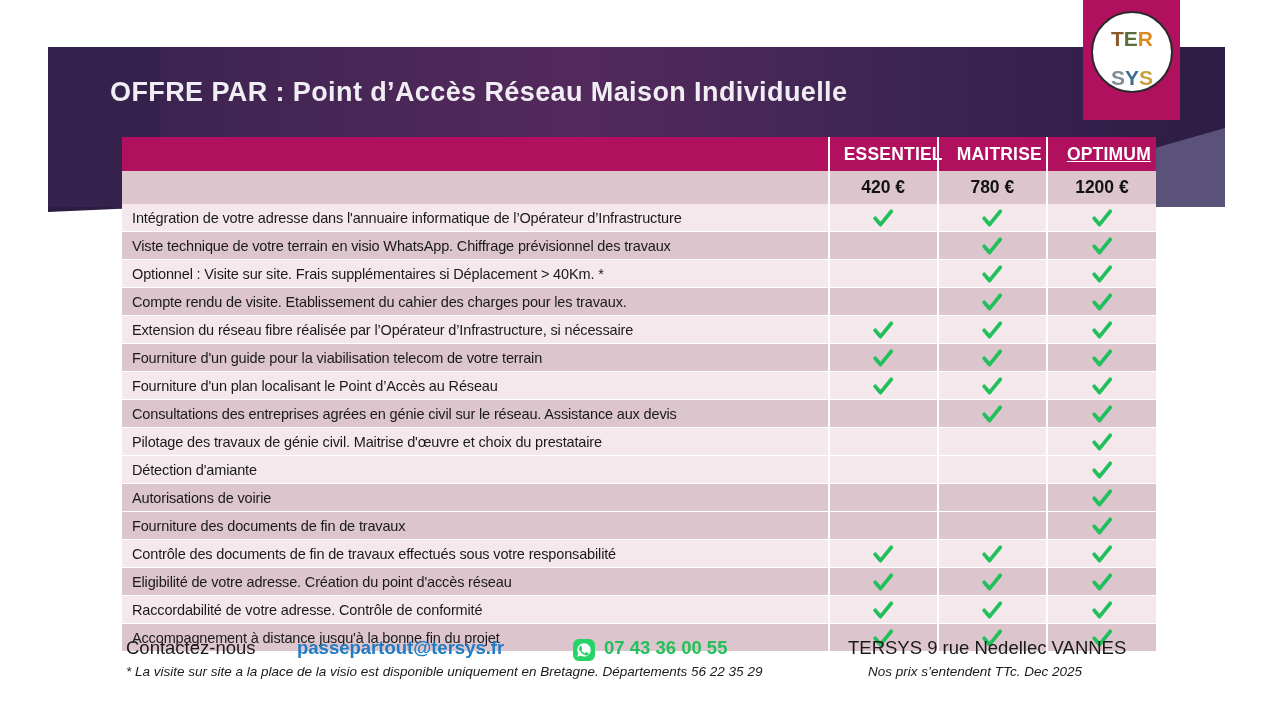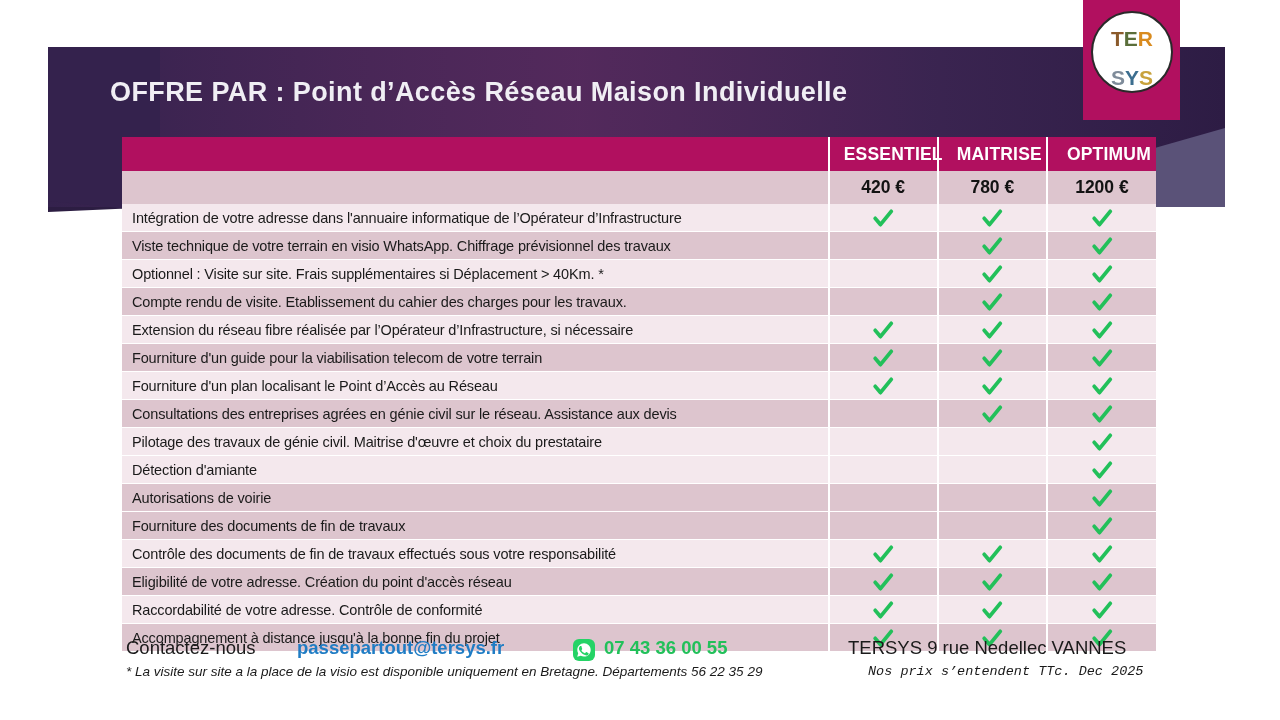--- a/index.html
+++ b/index.html
@@ -101,21 +101,21 @@
     font-size: 17.5px;
     font-weight: bold;
     text-align: center;
     height: 34px;
     letter-spacing: 0.2px;
     border-right: 2px solid #ffffff;
     font-family: "Liberation Sans", sans-serif;
     padding-left: 14px;
   }
   tr.hdr th.feat-head { background: #b1105f; border-right: 2px solid #ffffff; }
-  tr.hdr th:last-child { border-right: 0; }
+  tr.hdr th:last-child { border-right: 0; text-decoration: underline; }
 
   tr.price td {
     background: #ddc5ce;
     color: #121212;
     font-size: 17.5px;
     font-weight: bold;
     text-align: center;
     height: 33px;
     border-right: 2px solid #ffffff;
     font-family: "Liberation Sans", sans-serif;
@@ -194,21 +194,21 @@
     font-style: italic;
     color: #1a1a1a;
     font-family: "Liberation Sans", sans-serif;
   }
   .f-note2 {
     position: absolute;
     left: 868px; top: 664px;
     font-size: 13.5px;
     font-style: italic;
     color: #1a1a1a;
-    font-family: Liberation Mono, monospace;
+    font-family: Liberation Sans, sans-serif;
   }
 </style>
 </head>
 <body>
 
 <div id="slide">
 
   <div class="banner-wrap">
     <svg class="banner-svg" width="1280" height="230" viewBox="0 0 1280 230">
       <polygon points="48,47 1225,47 1225,207 48,201" fill="#34224d"></polygon>

